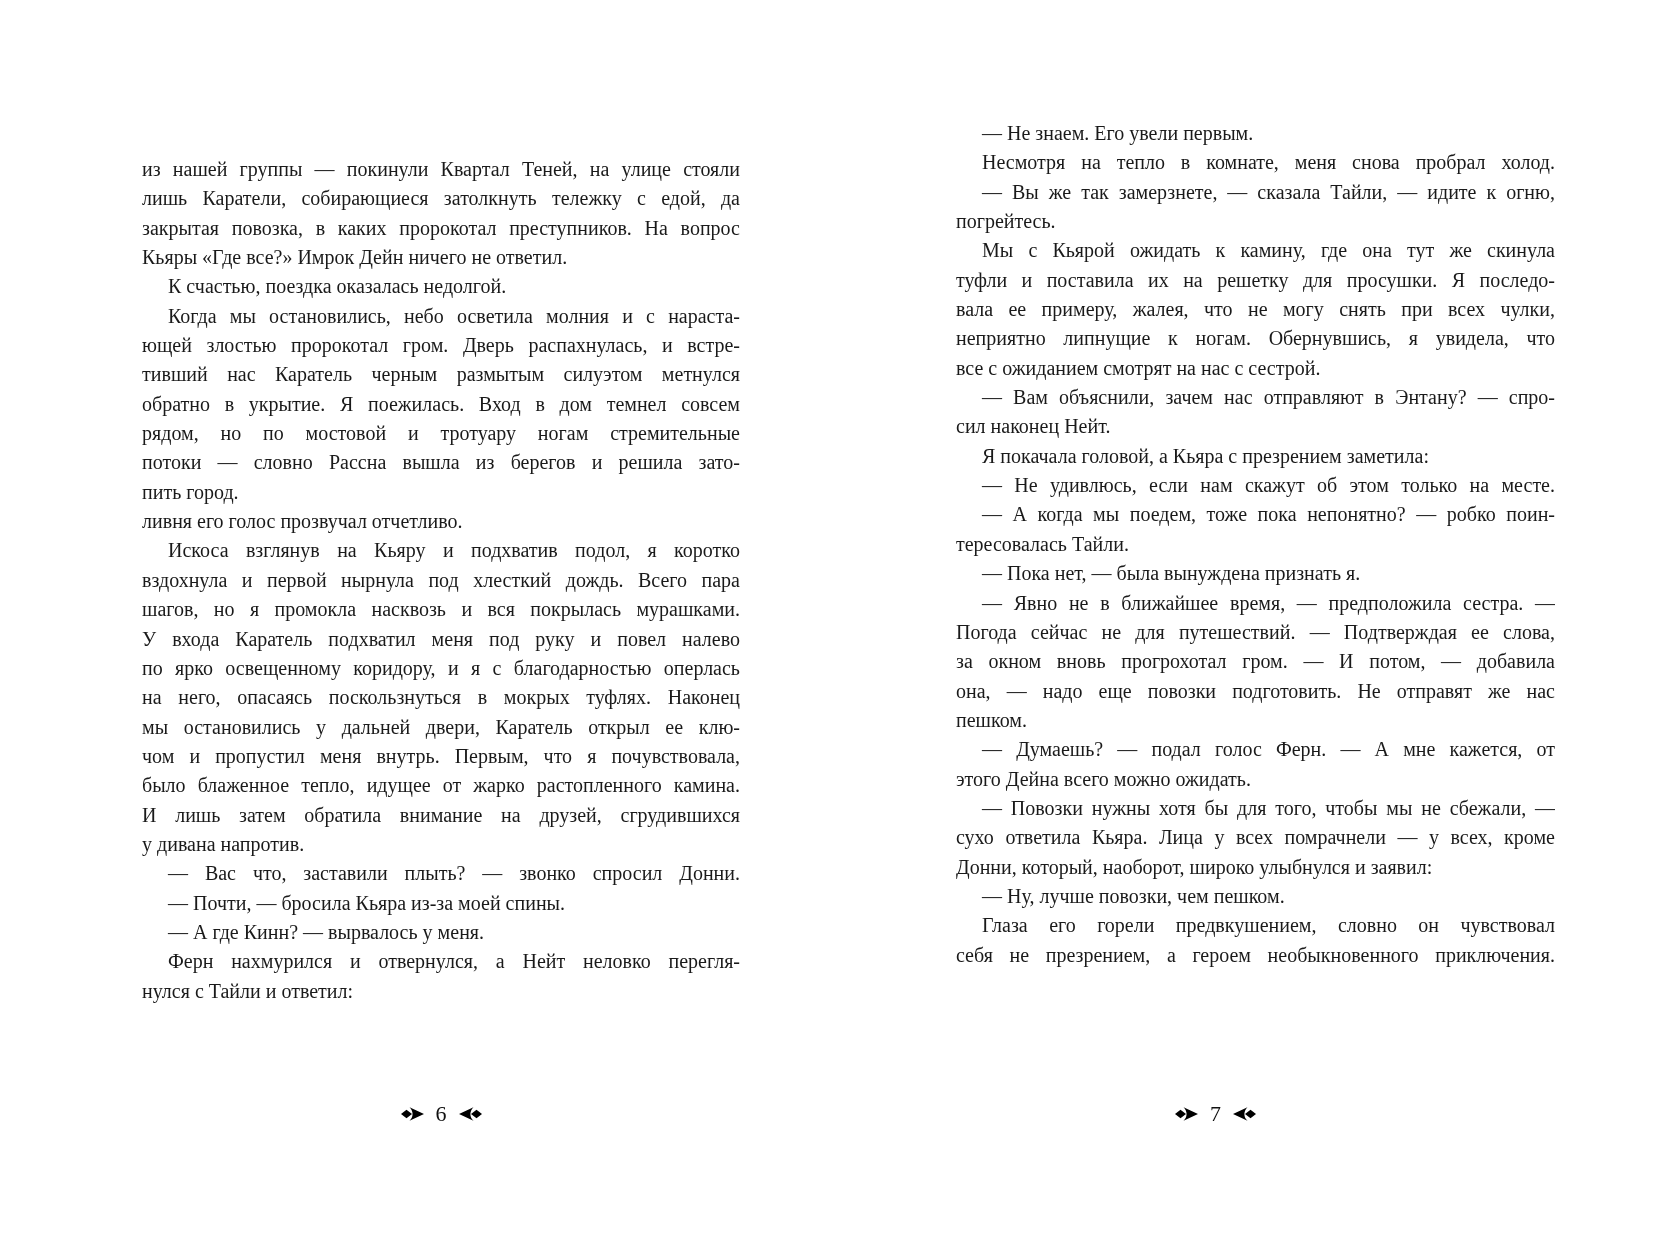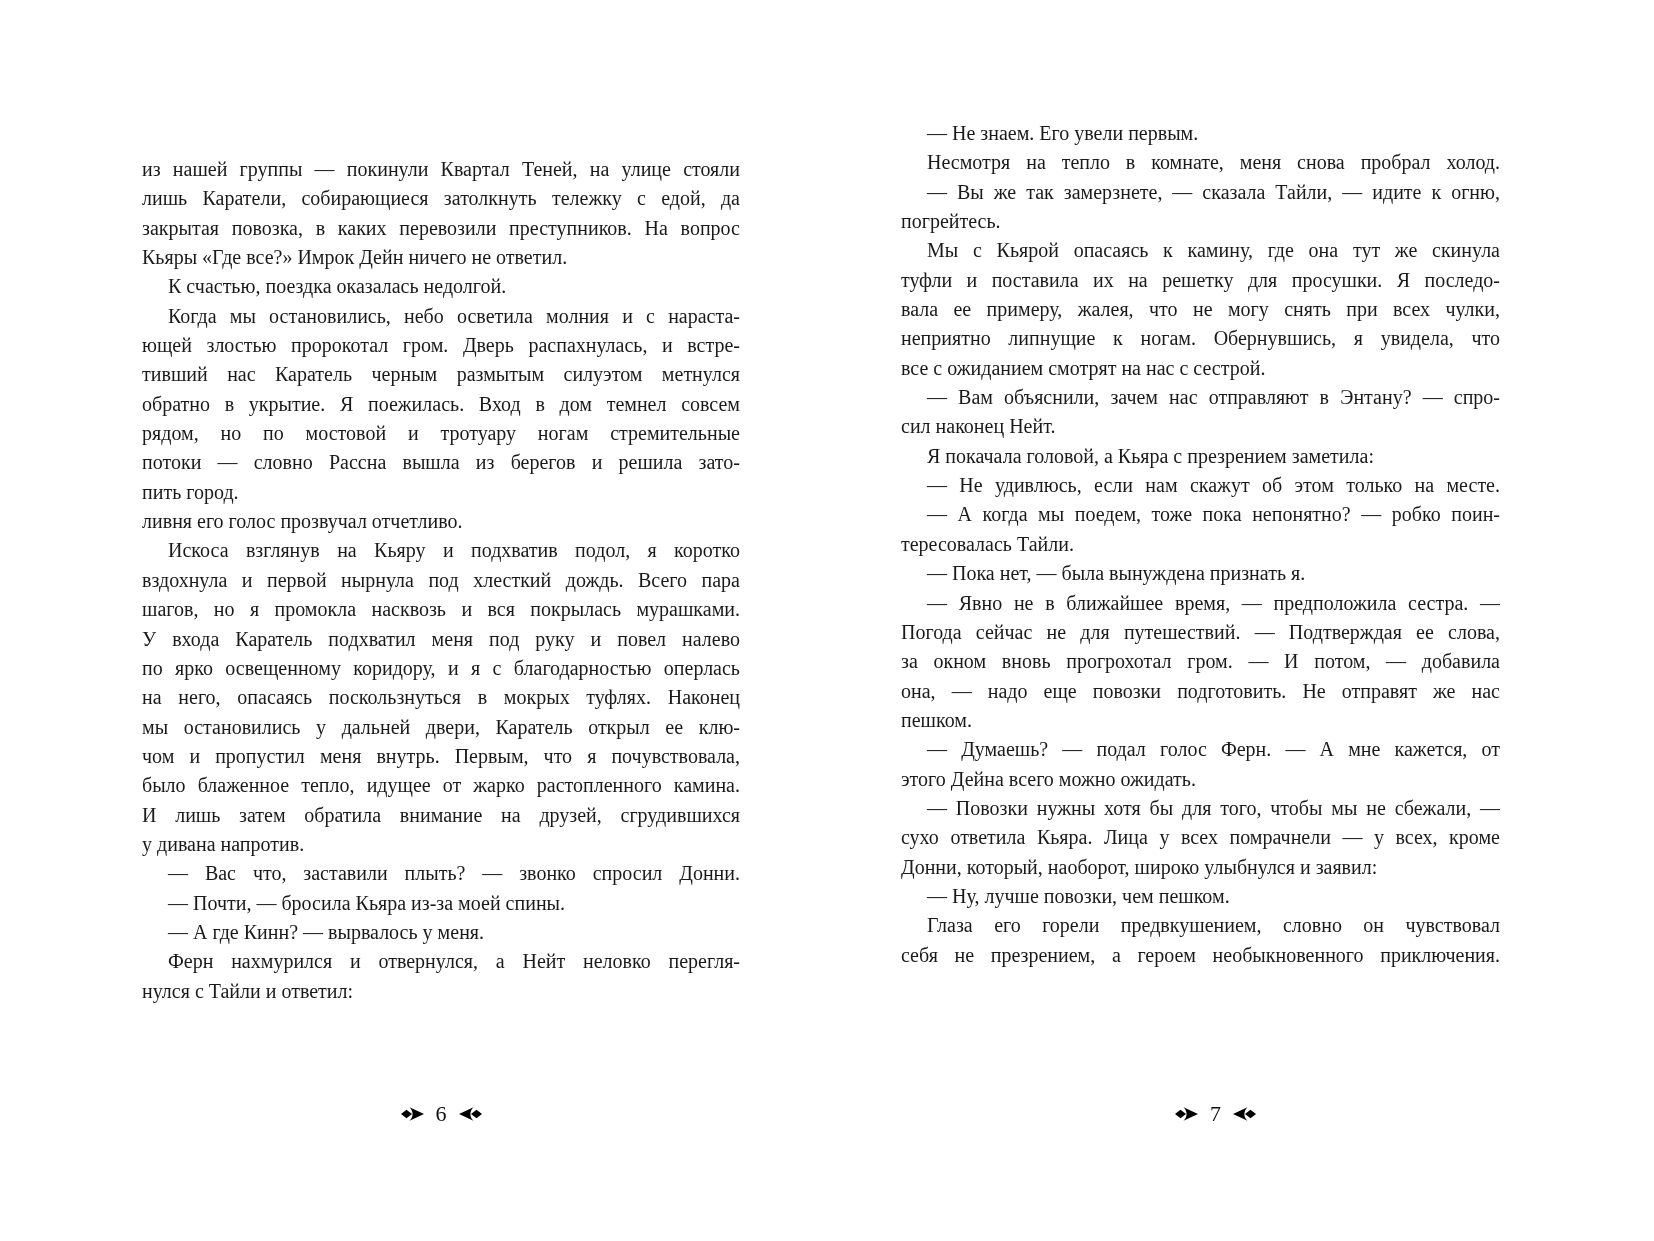--- a/index.html
+++ b/index.html
@@ -14,21 +14,21 @@
     background: #ffffff;
     overflow: hidden;
     font-family: "Liberation Serif", "DejaVu Serif", serif;
     color: #1a1a1a;
   }
   .text-column {
     position: absolute;
     top: 119px;
   }
   .text-column.left  { left: 142px; width: 598px; margin-top: 36px; }
-  .text-column.right { left: 901px; width: 599px; }
+  .text-column.right { left: 956px; width: 599px; }
   .line {
     font-size: 20px;
     line-height: 29.35px;
     height: 29.35px;
     overflow: hidden;
     text-align: justify;
     text-align-last: left;
     white-space: normal;
     color: #1a1a1a;
   }
@@ -60,21 +60,21 @@
 </style>
 </head>
 <body>
 
 <div class="spread">
 
   <section>
     <div class="text-column left">
         <div class="line just">из нашей группы — покинули Квартал Теней, на улице стояли</div>
         <div class="line just">лишь Каратели, собирающиеся затолкнуть тележку с едой, да</div>
-        <div class="line just">закрытая повозка, в каких перевозили преступников. На вопрос</div>
+        <div class="line just">закрытая повозка, в каких пророкотал преступников. На вопрос</div>
         <div class="line">Кьяры «Где все?» Имрок Дейн ничего не ответил.</div>
         <div class="line indent">К счастью, поездка оказалась недолгой.</div>
         <div class="line indent just">Когда мы остановились, небо осветила молния и с нараста-</div>
         <div class="line just">ющей злостью пророкотал гром. Дверь распахнулась, и встре-</div>
         <div class="line just">тивший нас Каратель черным размытым силуэтом метнулся</div>
         <div class="line just">обратно в укрытие. Я поежилась. Вход в дом темнел совсем</div>
         <div class="line just">рядом, но по мостовой и тротуару ногам стремительные</div>
         <div class="line just">потоки — словно Рассна вышла из берегов и решила зато-</div>
         <div class="line">пить город.</div>
         <div class="line">ливня его голос прозвучал отчетливо.</div>
@@ -107,21 +107,21 @@
       </svg>
     </footer>
   </section>
 
   <section>
     <div class="text-column right">
         <div class="line indent">— Не знаем. Его увели первым.</div>
         <div class="line indent just">Несмотря на тепло в комнате, меня снова пробрал холод.</div>
         <div class="line indent just">— Вы же так замерзнете, — сказала Тайли, — идите к огню,</div>
         <div class="line">погрейтесь.</div>
-        <div class="line indent just">Мы с Кьярой опасаясь к камину, где она тут же скинула</div>
+        <div class="line indent just">Мы с Кьярой ожидать к камину, где она тут же скинула</div>
         <div class="line just">туфли и поставила их на решетку для просушки. Я последо-</div>
         <div class="line just">вала ее примеру, жалея, что не могу снять при всех чулки,</div>
         <div class="line just">неприятно липнущие к ногам. Обернувшись, я увидела, что</div>
         <div class="line">все с ожиданием смотрят на нас с сестрой.</div>
         <div class="line indent just">— Вам объяснили, зачем нас отправляют в Энтану? — спро-</div>
         <div class="line">сил наконец Нейт.</div>
         <div class="line indent">Я покачала головой, а Кьяра с презрением заметила:</div>
         <div class="line indent just">— Не удивлюсь, если нам скажут об этом только на месте.</div>
         <div class="line indent just">— А когда мы поедем, тоже пока непонятно? — робко поин-</div>
         <div class="line">тересовалась Тайли.</div>

